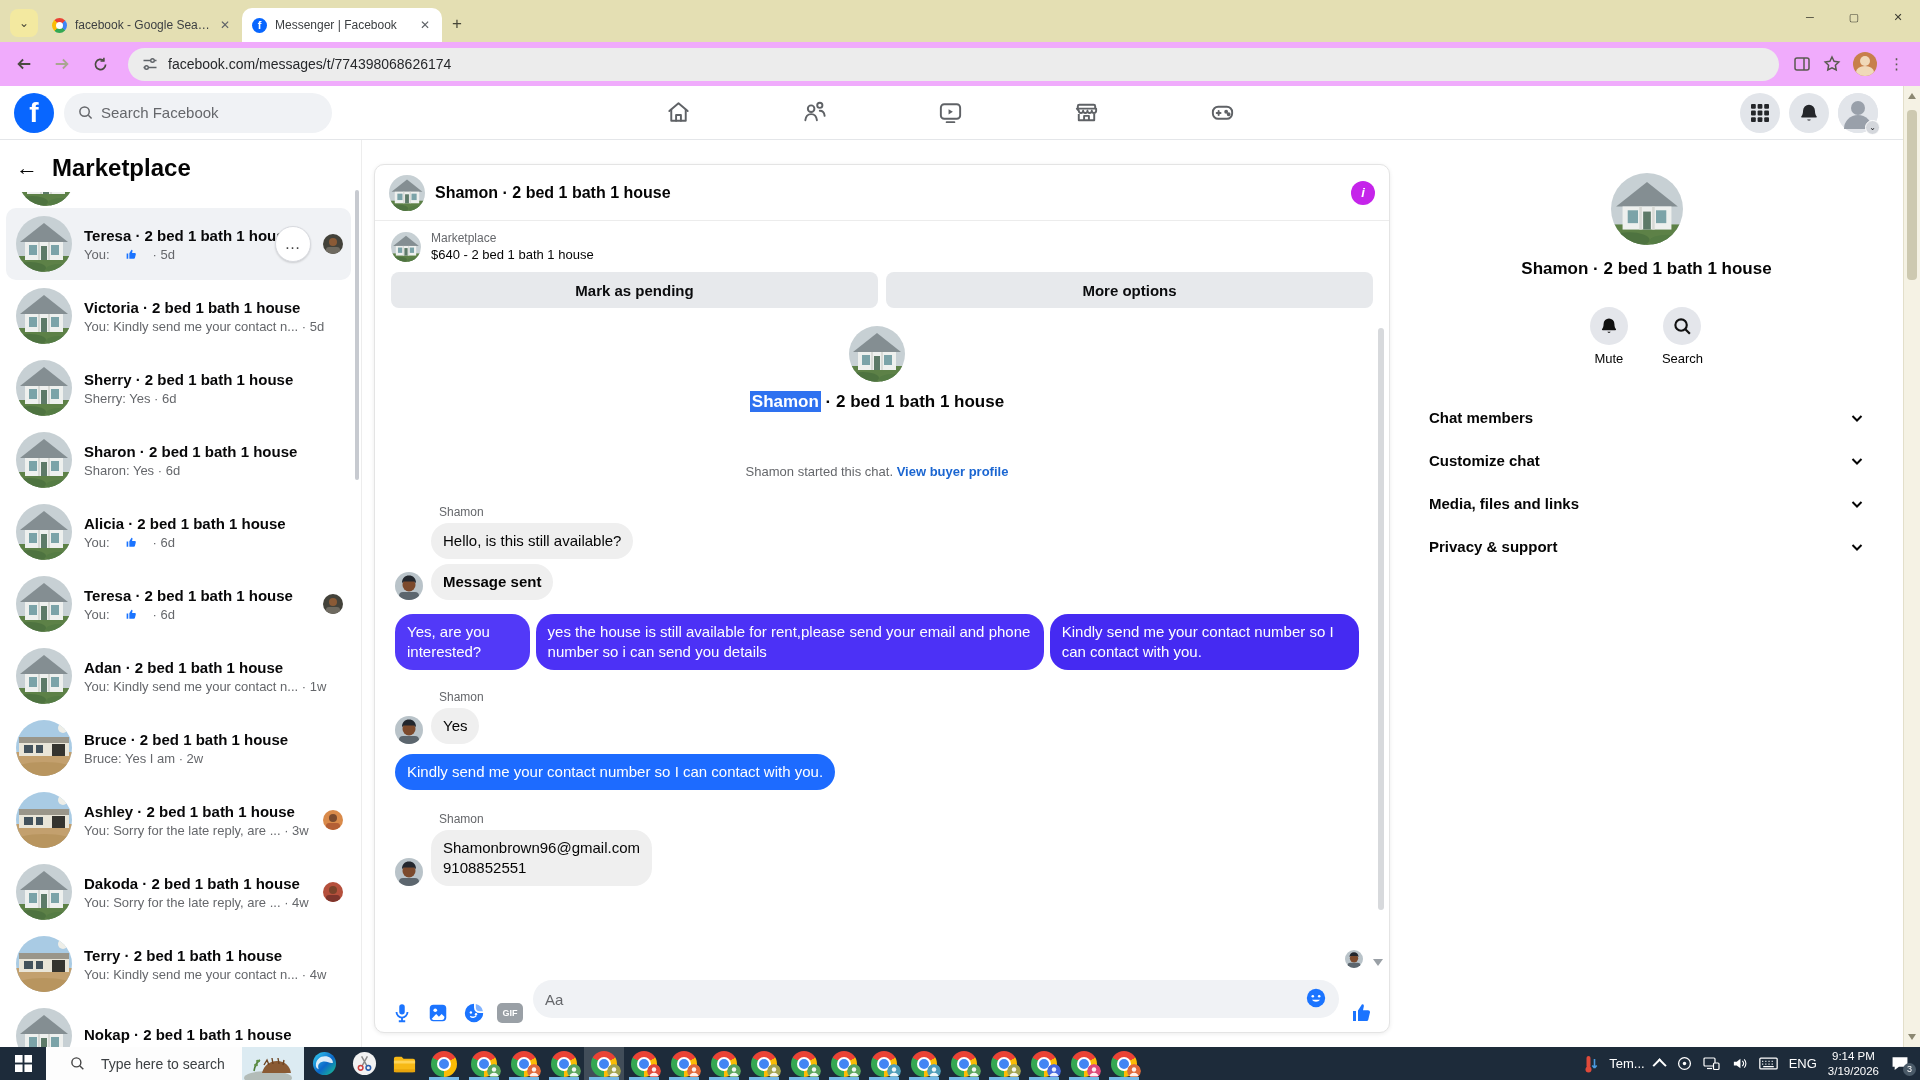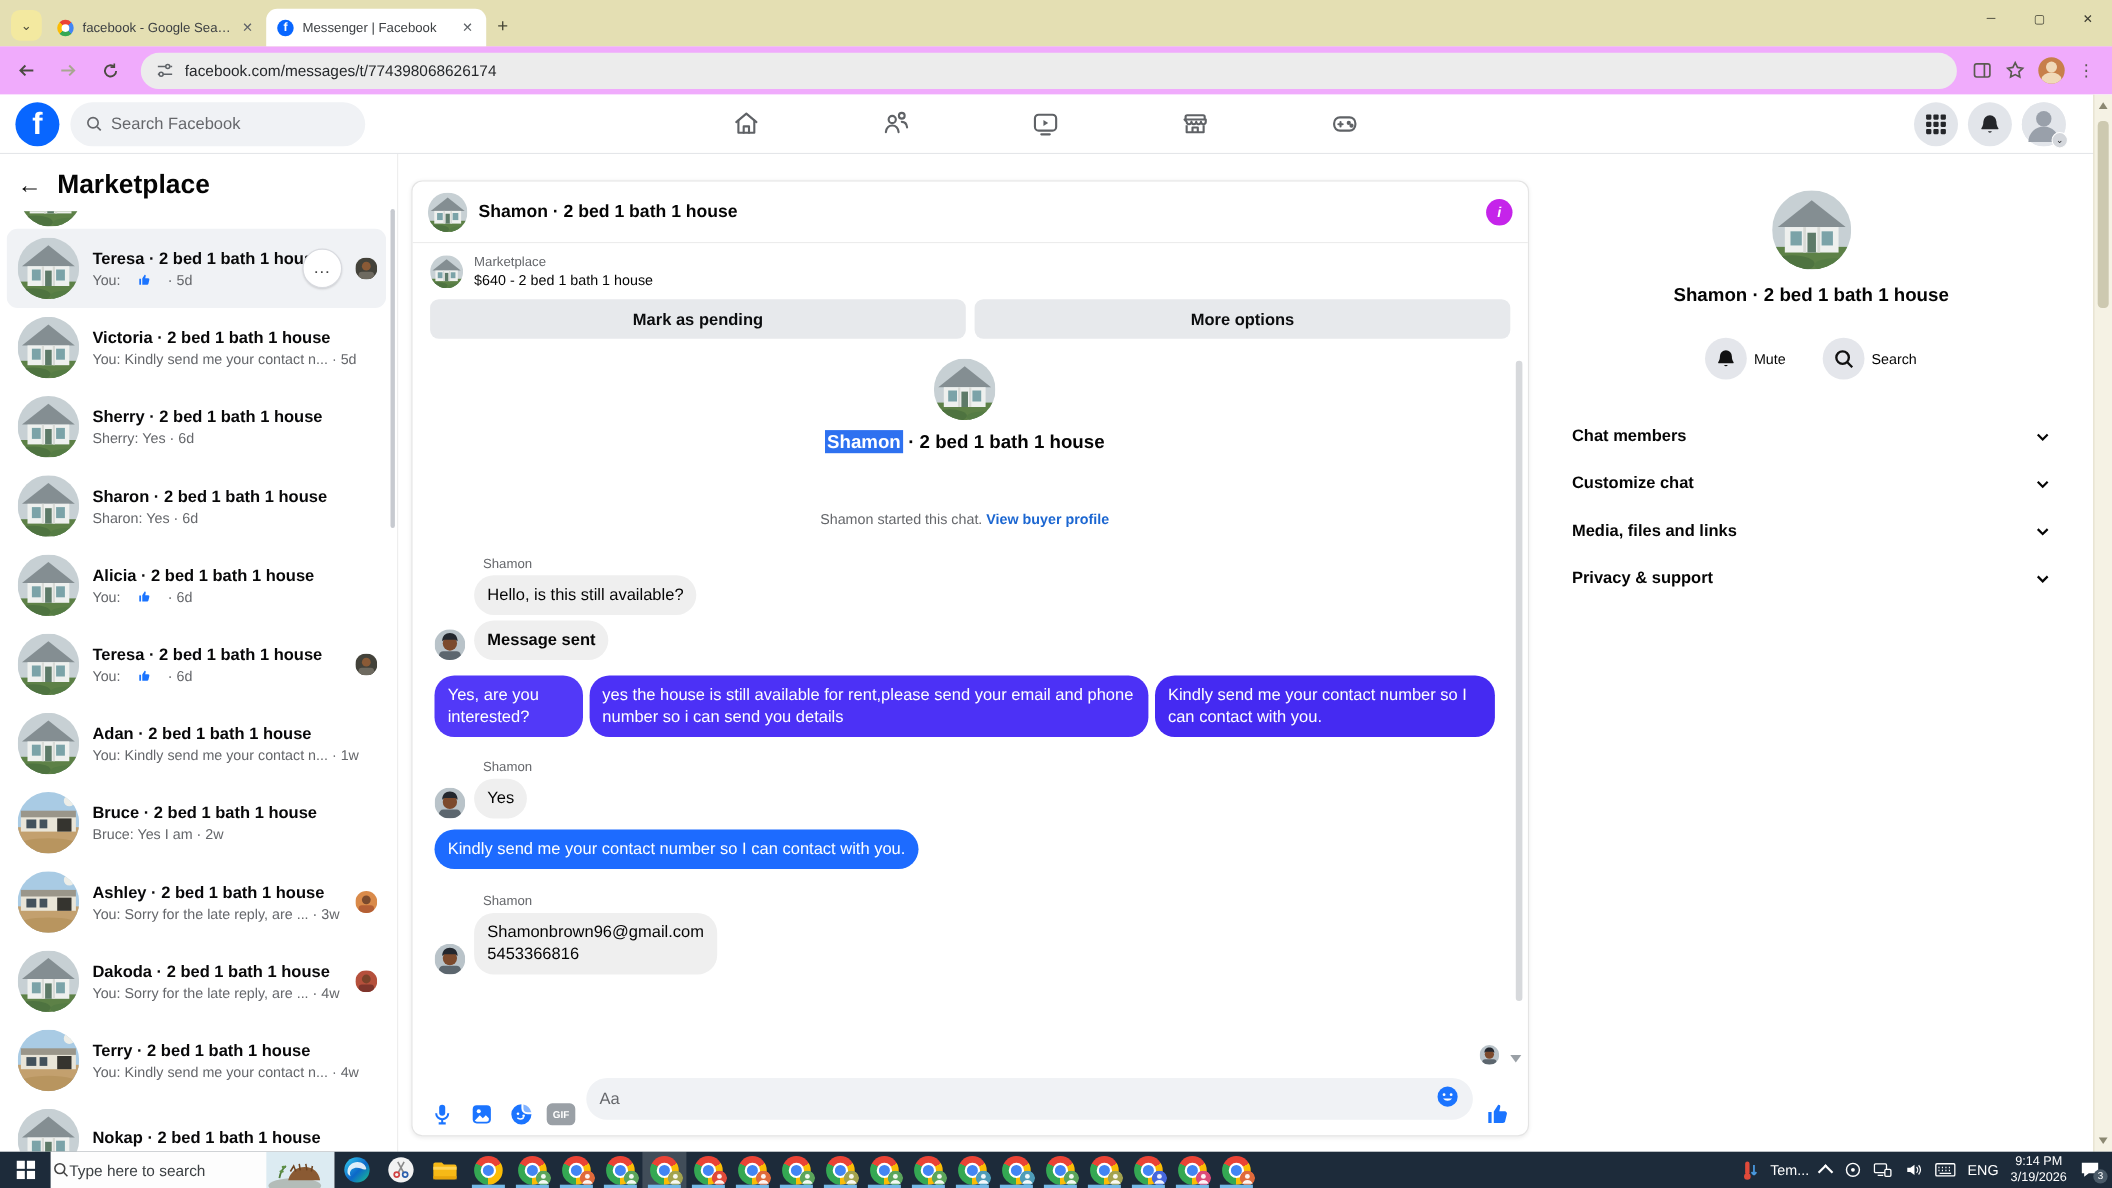--- a/index.html
+++ b/index.html
@@ -127,40 +127,40 @@
   .comp-input { flex:1; height:38px; background:#f0f2f5; border-radius:19px; display:flex; align-items:center;
                 padding:0 12px; color:#65676b; font-size:15px; }
   .comp-input .ph { flex:1; }
 
   
   .details { position:absolute; left:1391px; right:18px; top:0; bottom:0; padding-top:33px; }
   .d-avatar { width:72px; height:72px; border-radius:50%; overflow:hidden; margin:0 auto; }
   .d-avatar svg { display:block; width:100%; height:100%; }
   .d-title { text-align:center; font-size:17px; font-weight:600; color:#050505; margin-top:14px; }
   .d-actions { display:flex; justify-content:center; gap:34px; margin-top:28px; }
-  .d-action { display:flex; align-items:center; gap:6px; font-size:13px; color:#050505; }
+  .d-action { display:flex; flex-direction:column; align-items:center; gap:6px; font-size:13px; color:#050505; }
   .d-action-circle { width:38px; height:38px; border-radius:50%; background:#e4e6eb; display:flex; align-items:center; justify-content:center; }
   .d-sections { margin-top:30px; padding:0 24px; }
   .d-row { display:flex; align-items:center; justify-content:space-between; padding:13px 14px; font-size:15px;
            font-weight:600; color:#050505; border-radius:8px; }
 
   
   .page-scroll { position:absolute; top:86px; bottom:33px; right:0; width:17px; background:#f5f2e4; border-left:1px solid #e3dfca; }
   .ps-up, .ps-down { position:absolute; left:0; right:0; height:16px; display:flex; align-items:center; justify-content:center; }
   .ps-up { top:2px; } .ps-down { bottom:2px; }
   .ps-up i { border-left:4px solid transparent; border-right:4px solid transparent; border-bottom:6px solid #8b8872; }
   .ps-down i { border-left:4px solid transparent; border-right:4px solid transparent; border-top:6px solid #8b8872; }
   .ps-thumb { position:absolute; left:3px; right:3px; top:24px; height:170px; background:#cdc9b0; border-radius:4px; }
 
   
   .taskbar { position:absolute; bottom:0; left:0; width:100%; height:33px; background:#1d2b3a; display:flex;
              align-items:center; color:#fff; z-index:50; }
   .tb-start { width:46px; height:100%; display:flex; align-items:center; justify-content:center; }
-  .tb-search { width:258px; height:100%; background:#fdfdfd; display:flex; align-items:center; gap:0;
-               padding-left:2px; color:#3c4043; font-size:14px; position:relative; overflow:hidden; }
+  .tb-search { width:258px; height:100%; background:#fdfdfd; display:flex; align-items:center; gap:16px;
+               padding-left:24px; color:#3c4043; font-size:14px; position:relative; overflow:hidden; }
   .tb-search .art { position:absolute; right:0; top:0; width:62px; height:100%; }
   .ticons { display:flex; height:100%; }
   .ticon { width:40px; height:100%; display:flex; align-items:center; justify-content:center; position:relative; }
   .ticon.open::after { content:''; position:absolute; left:5px; right:5px; bottom:0; height:3px; background:#76b9e8; }
   .ticon.highlight { background:rgba(255,255,255,.16); }
   .chrome-ball { width:26px; height:26px; border-radius:50%; position:relative;
                  background:conic-gradient(from 60deg,#fbbc05 0 120deg,#34a853 0 240deg,#ea4335 0 360deg); }
   .chrome-ball::after { content:''; position:absolute; inset:6px; background:#4285f4; border:2.5px solid #fff; border-radius:50%; }
   .chrome-prof { position:absolute; right:3px; bottom:2px; width:14px; height:14px; border-radius:50%; overflow:hidden; }
   .tray { margin-left:auto; display:flex; align-items:center; gap:11px; padding-right:8px; font-size:13px; }
@@ -766,21 +766,21 @@
               <div class="mini-avatar">
                 <svg viewBox="0 0 28 28">
                   <rect width="28" height="28" fill="#b9c3c9"></rect>
                   <circle cx="14" cy="13" r="6.5" fill="#7c4a2d"></circle>
                   <path d="M7 11c0-5 3-7.5 7-7.5s7 2.5 7 7.5l-2-1.5H9z" fill="#23272e"></path>
                   <rect x="4" y="20" width="20" height="8" rx="4" fill="#5c666e"></rect>
                 </svg>
               </div>
               <div class="lcol">
                 <div class="bubble left">Shamonbrown96@gmail.com
-5453366816</div>
+9108852551</div>
               </div>
             </div>
           </div>
         </div>
       <div class="seen-row" id="seen-avatar">
           <svg viewBox="0 0 28 28">
             <rect width="28" height="28" fill="#b9c3c9"></rect>
             <circle cx="14" cy="13" r="6.5" fill="#7c4a2d"></circle>
             <path d="M7 11c0-5 3-7.5 7-7.5s7 2.5 7 7.5l-2-1.5H9z" fill="#23272e"></path>
             <rect x="4" y="20" width="20" height="8" rx="4" fill="#5c666e"></rect>

